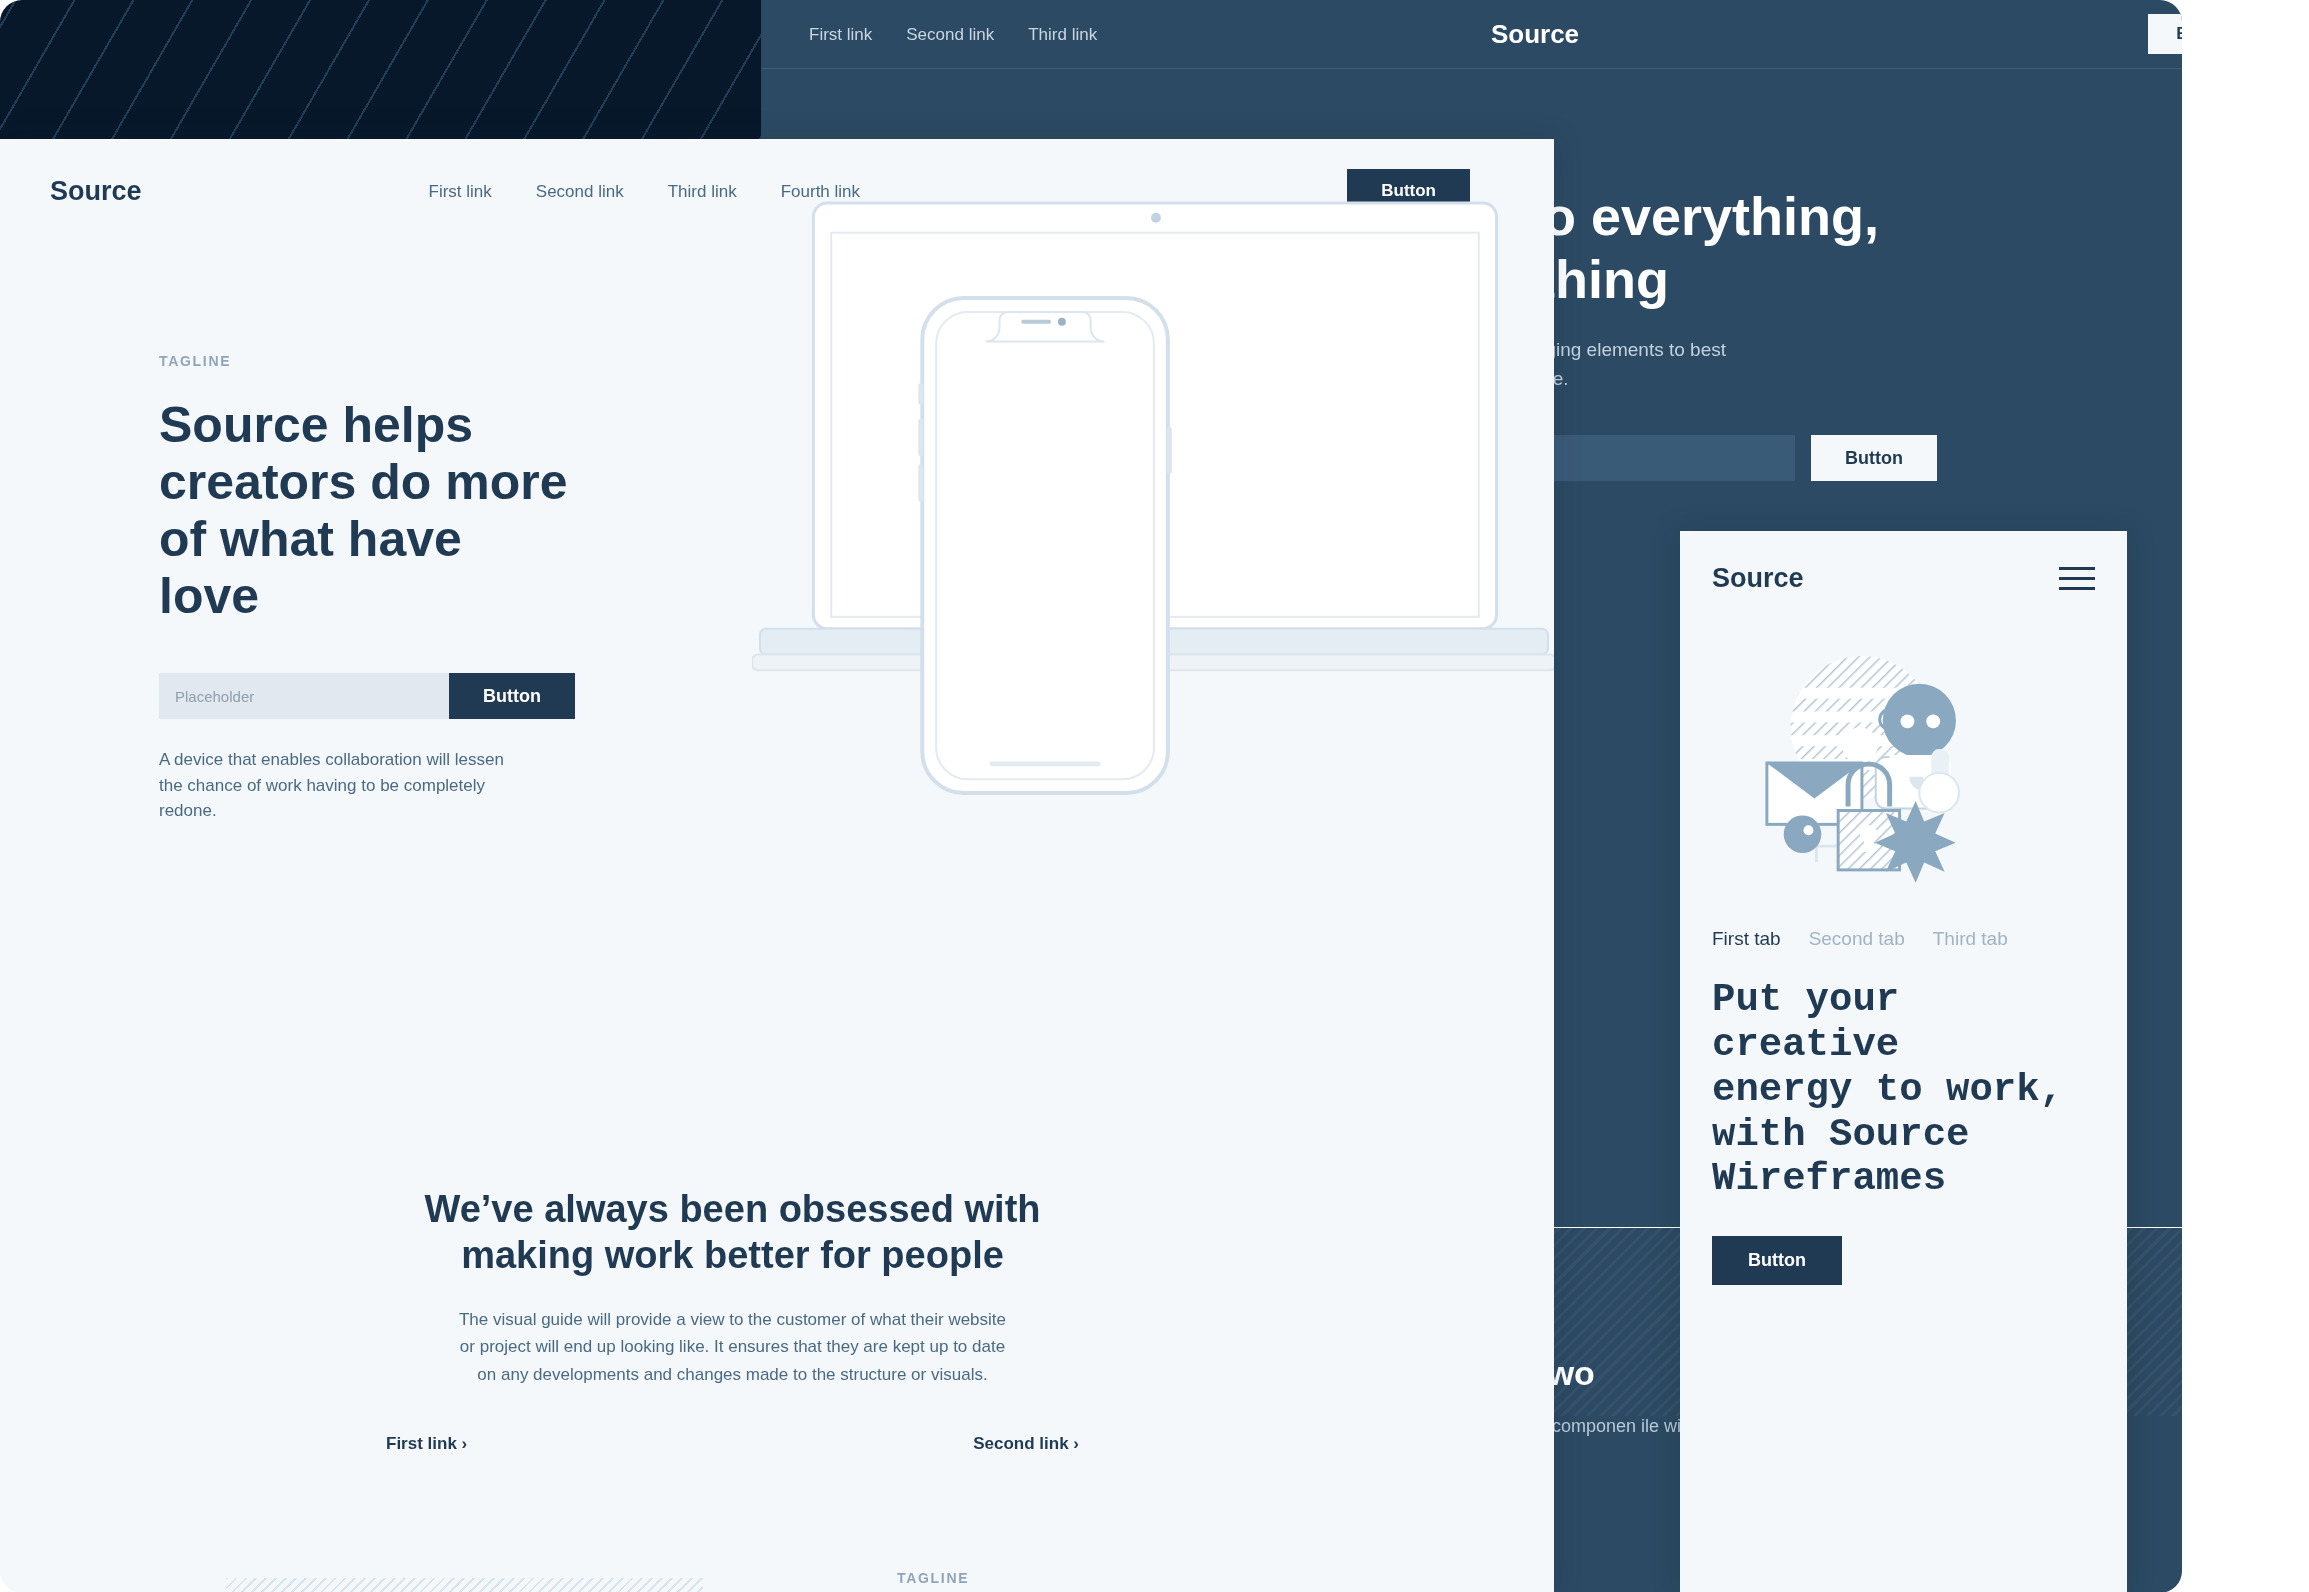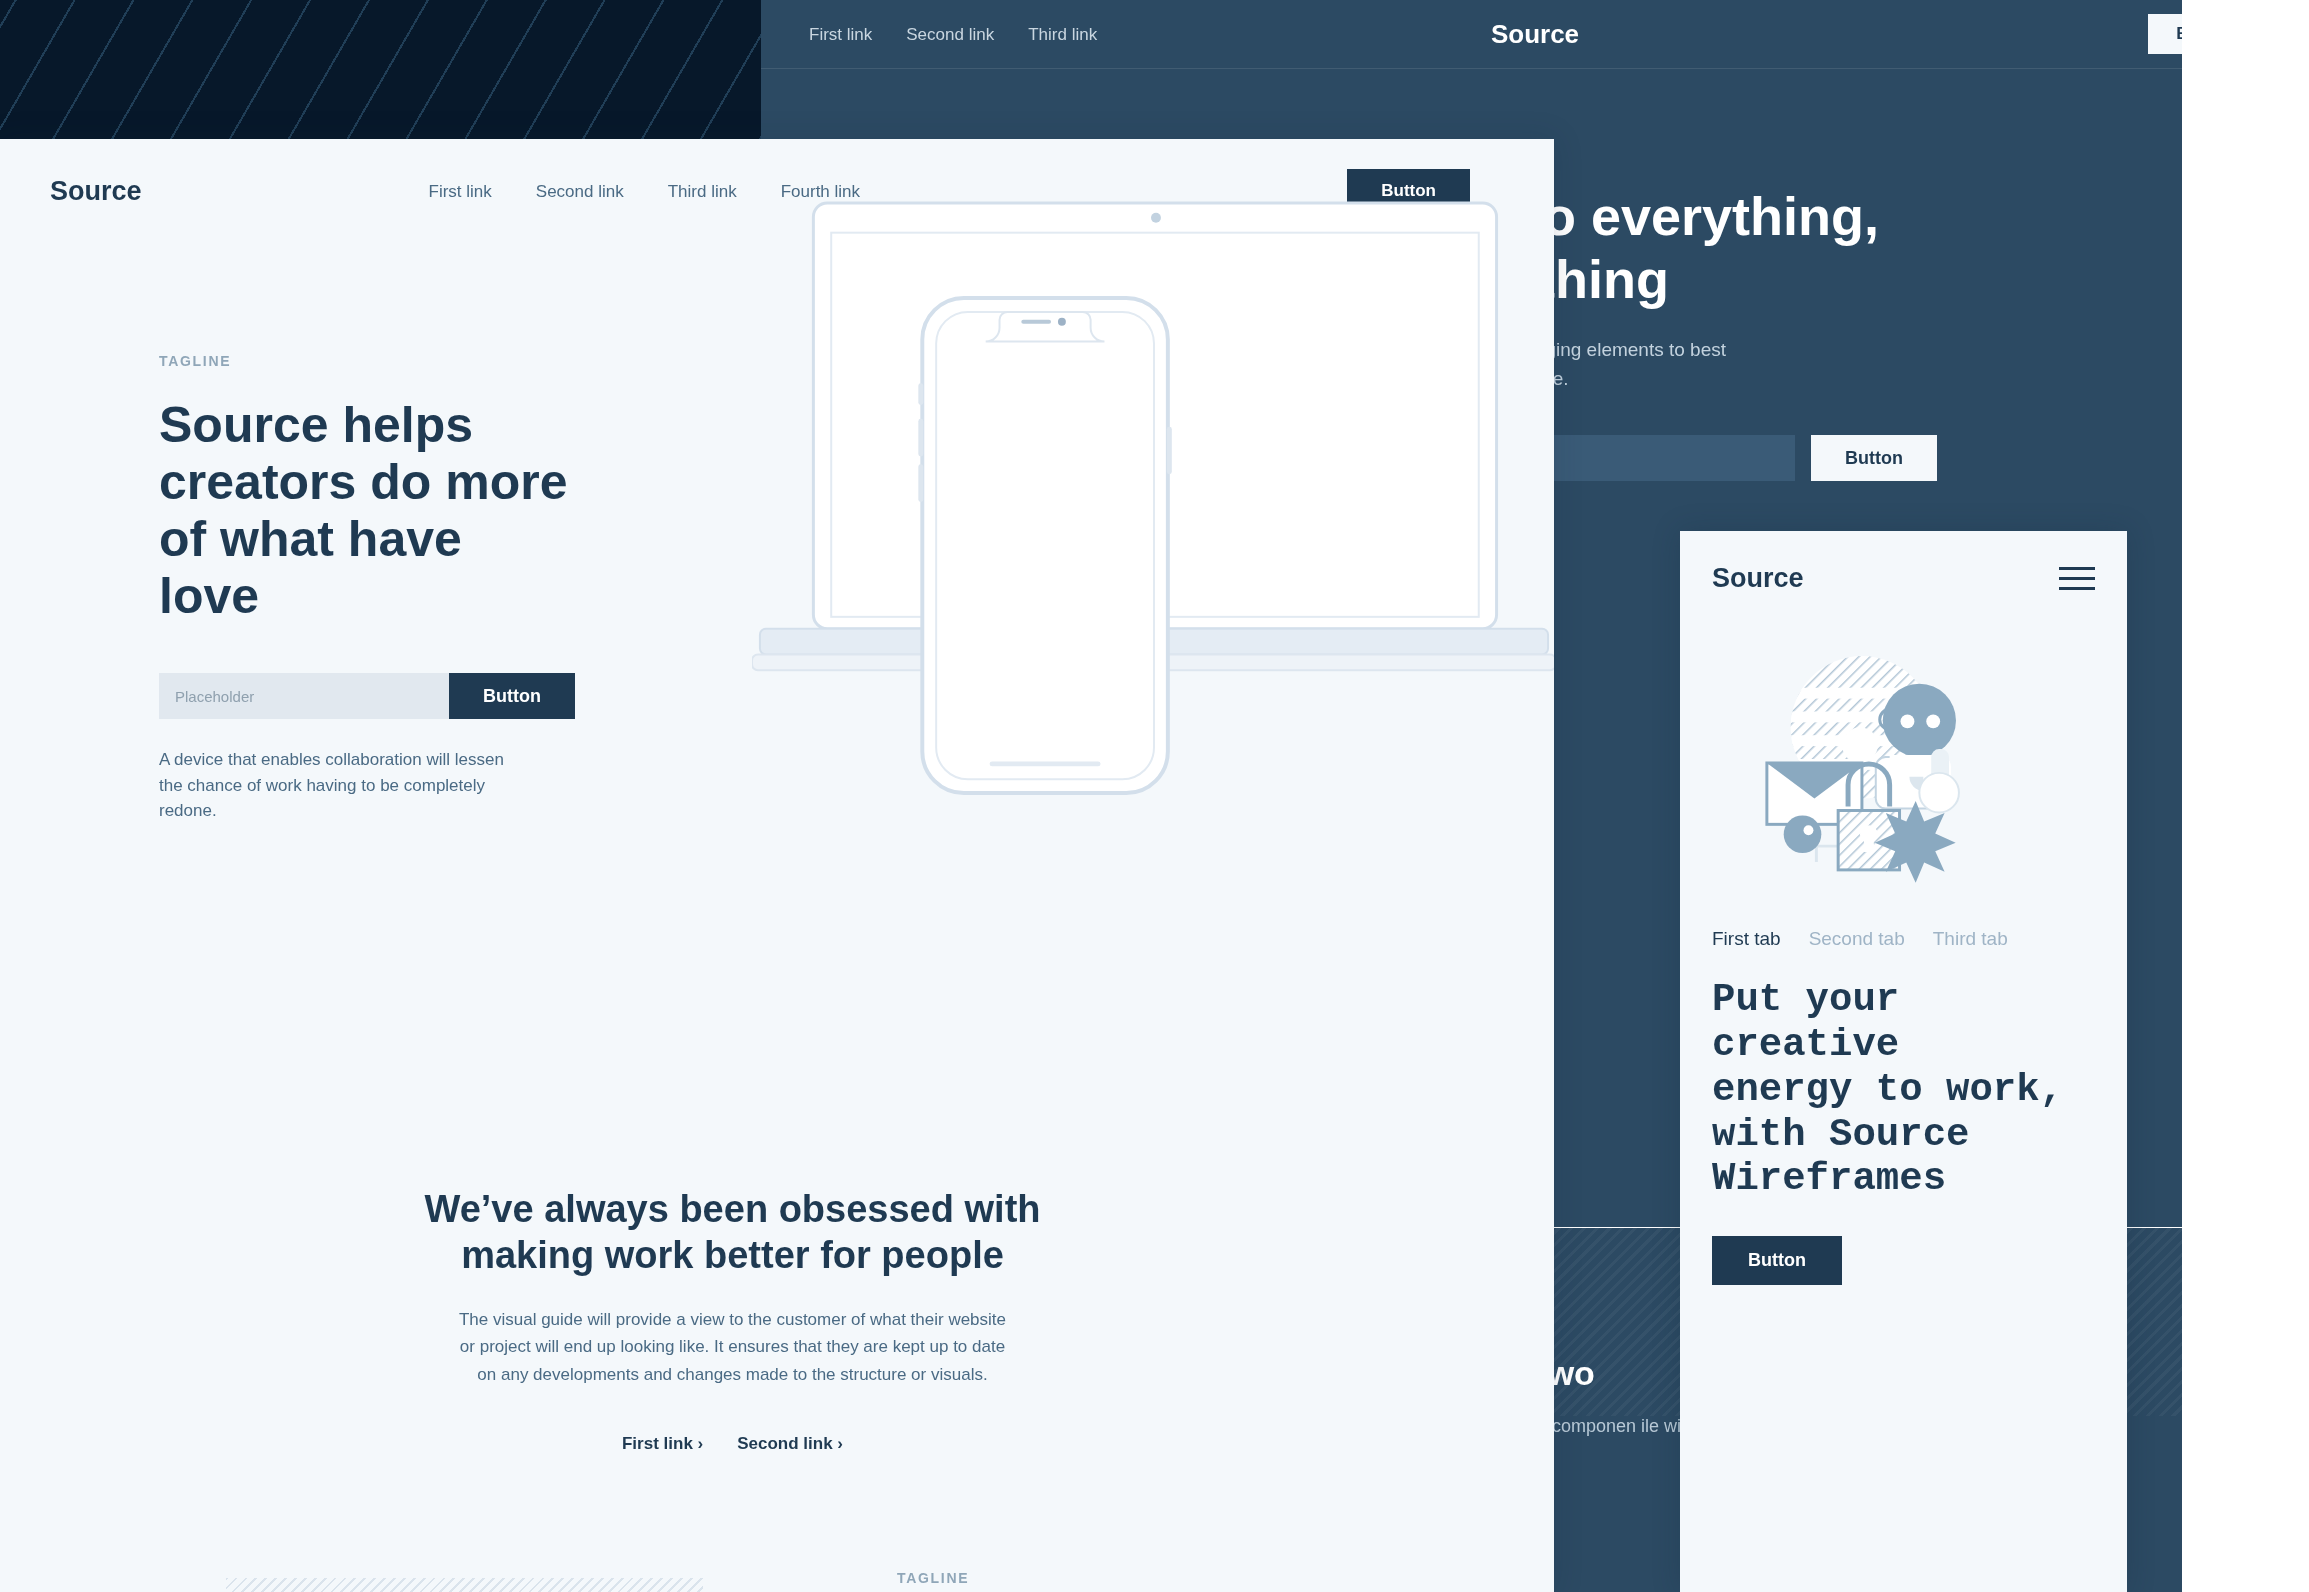--- a/index.html
+++ b/index.html
@@ -2,21 +2,21 @@
 <html><head>
 <meta charset="utf-8">
 <style>
   * { box-sizing: border-box; margin: 0; padding: 0; }
   html, body {
     width: 2310px; height: 1593px;
     overflow: hidden;
     font-family: "Liberation Sans", sans-serif;
     background: #ffffff;
   }
-  .stage { position: relative; width: 2182px; height: 1593px; overflow: hidden; }
+  .stage { position: relative; width: 2182px; height: 1593px; overflow: hidden; border-radius: 22px; }
 
   
   .dark-stripe-block {
     position: absolute; left: 0; top: 0; width: 761px; height: 139px;
     background-color: #07182a;
     background-image: repeating-linear-gradient(
       -60deg,
       rgba(90,150,190,0.30) 0px, rgba(90,150,190,0.30) 2px,
       rgba(90,150,190,0) 2px, rgba(90,150,190,0) 51px);
   }
@@ -163,21 +163,21 @@
   
   .mid { position: absolute; left: 386px; top: 1048px; width: 693px; text-align: center; }
   .mid-h2 {
     color: #1f3a52; font-size: 38px; line-height: 1.2; font-weight: bold;
     white-space: pre-line;
   }
   .mid-p {
     color: #4a6a84; font-size: 17px; line-height: 1.6; margin-top: 28px;
     white-space: pre-line;
   }
-  .mid-links { margin-top: 46px; display: flex; gap: 34px; justify-content: center; }
+  .mid-links { margin-top: 46px; display: flex; gap: 34px; justify-content: space-between; }
   .mid-links a {
     color: #1f3a52; font-size: 17px; font-weight: bold; text-decoration: none;
     white-space: nowrap;
   }
 
   
   .feat-text { position: absolute; left: 897px; top: 1431px; width: 515px; }
   .feat-tagline { color: #8fa6b8; font-size: 14px; letter-spacing: 1.7px; font-weight: 600; }
 
   

